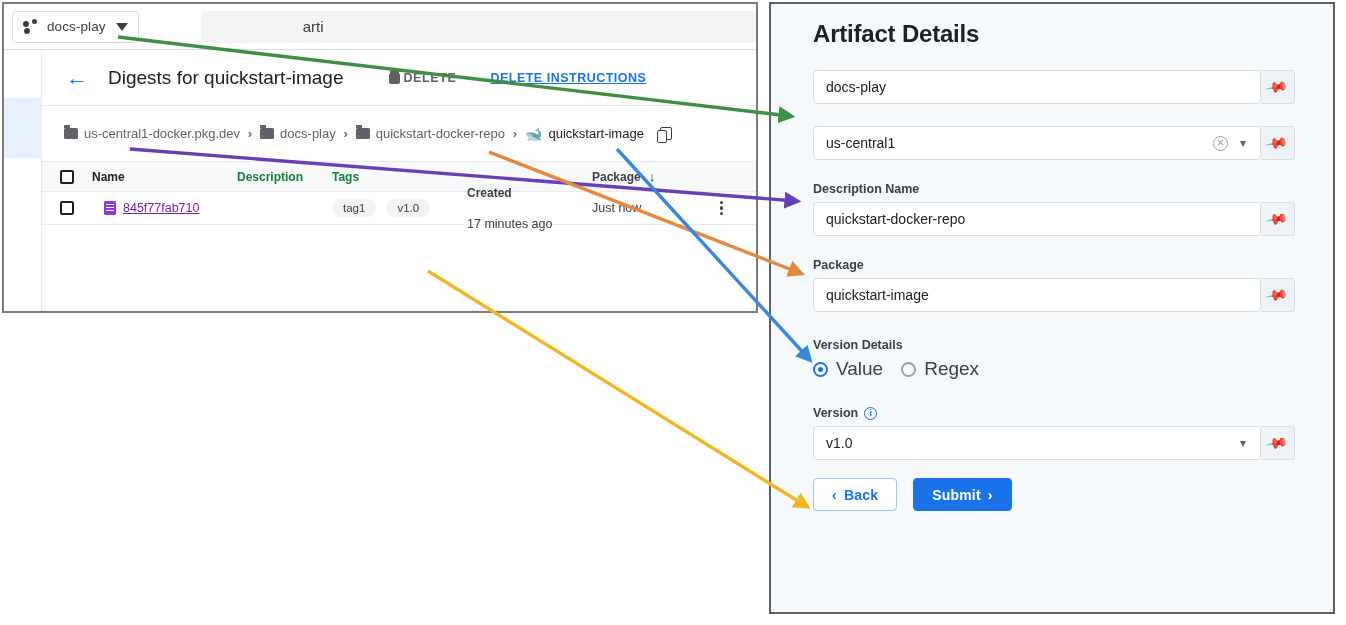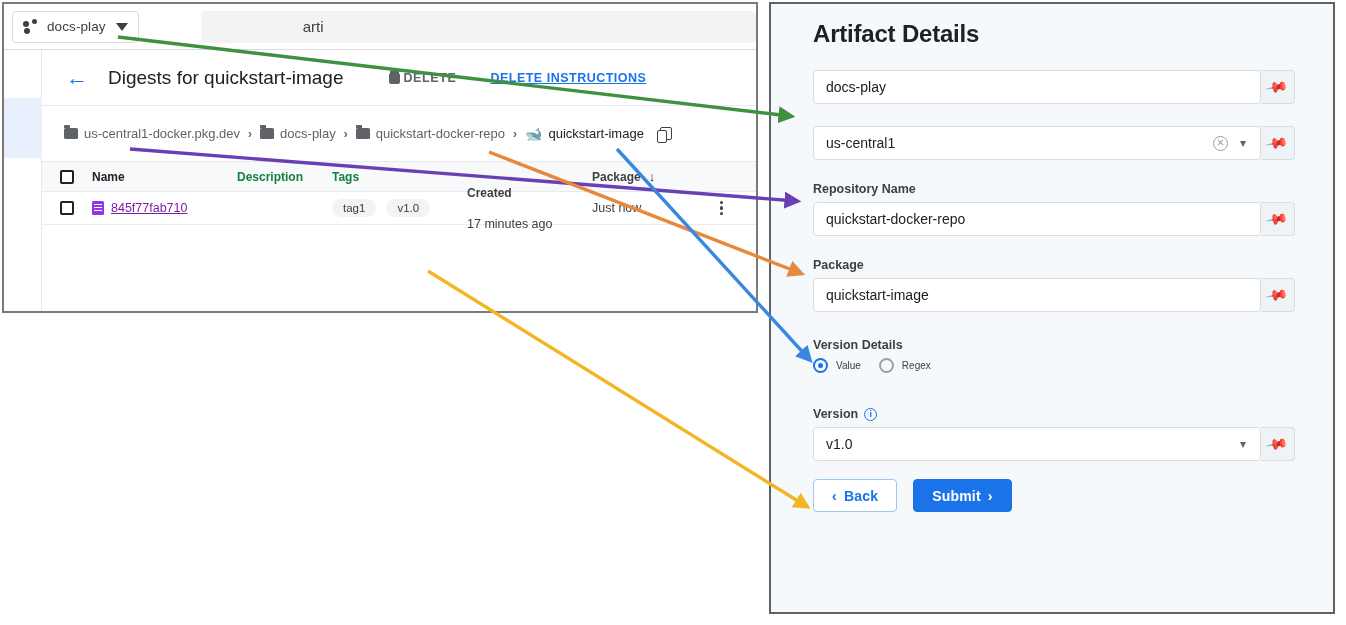--- a/index.html
+++ b/index.html
@@ -104,21 +104,21 @@
   .c-chk{ width:50px; display:flex; justify-content:center; }
   .chk{ width:14px;height:14px;border:2px solid #202124; border-radius:2px; background:#fff;}
   .c-name{ width:145px;}
   .c-desc{ width:95px; color:#5f6368;}
   .c-tags{ width:135px; display:flex; align-items:center; gap:10px;}
   .c-created{ width:125px;margin-top:32px;}
   .c-updated{ width:110px; display:flex; align-items:center; gap:8px;}
   .c-kebab{ flex:1; display:flex; justify-content:center; padding-right:14px;}
   .tbl-head .c-desc,.tbl-head .c-created,.tbl-head .c-updated{color:#3c4043;}
   .tbl-head .c-desc,.tbl-head .c-tags{color:#15803d;}
-  .dlname{ display:flex; align-items:center; gap:7px;}
+  .dlname{ display:flex; align-items:center; gap:7px;margin-left:12px;}
   .doc-ic{ width:12px;height:14px;background:#9334e6;border-radius:1.5px;position:relative;flex:0 0 12px;}
   .doc-ic::after{content:"";position:absolute;left:2px;top:3px;width:8px;height:1.3px;background:#fff;box-shadow:0 3px 0 #fff,0 6px 0 #fff;}
   .dlname span{ color:#7b1fa2; text-decoration:underline;}
   .chip{
     background:#f1f3f4; border-radius:11px; padding:3px 11px; font-size:11.5px; color:#3c4043;
   }
   .sort-arrow{ font-size:13px; color:#202124; font-weight:700;}
   .kebab{ width:4px;height:16px;position:relative;}
   .kebab i{position:absolute;left:0;width:3.4px;height:3.4px;background:#3c4043;border-radius:50%;}
   .kebab i:nth-child(1){top:1px;} .kebab i:nth-child(2){top:6.3px;} .kebab i:nth-child(3){top:11.6px;}
@@ -147,21 +147,21 @@
   .clear-ic{ width:15px;height:15px;border:1.4px solid #9aa0a6;border-radius:50%; position:relative; margin-right:12px; flex:0 0 15px;}
   .clear-ic::before,.clear-ic::after{content:"";position:absolute;left:3px;top:5.8px;width:7px;height:1.4px;background:#9aa0a6;}
   .clear-ic::before{transform:rotate(45deg);} .clear-ic::after{transform:rotate(-45deg);}
   .chev{ color:#5f6368; font-size:12px; margin-right:2px; }
   .info-ic{
     width:13px;height:13px;border:1.3px solid #1a73e8;border-radius:50%;
     display:inline-flex;align-items:center;justify-content:center;
     font-size:9px;color:#1a73e8;font-weight:700; font-style:normal;
   }
   .radios{ display:flex; align-items:center; gap:18px; margin-top:4px;}
-  .radio{ display:flex; align-items:center; gap:8px; font-size:10px; color:#3c4043;}
+  .radio{ display:flex; align-items:center; gap:8px; font-size:19px; color:#3c4043;}
   .rdot{ width:15px;height:15px;border-radius:50%;border:2px solid #9aa0a6; position:relative; flex:0 0 15px;}
   .rdot.on{ border-color:#1a73e8; }
   .rdot.on::after{content:"";position:absolute;left:3px;top:3px;width:5px;height:5px;border-radius:50%;background:#1a73e8;}
   .btnrow{ display:flex; align-items:center; gap:16px; margin-top:18px;}
   .btn{
     height:33px; border-radius:4px; display:flex; align-items:center; justify-content:center;
     font-size:14px; font-weight:700; padding:0 18px; gap:7px; letter-spacing:.2px;
   }
   .btn-back{ background:#fff; border:1.5px solid #9ec6ef; color:#1a73e8;}
   .btn-submit{ background:#1a73e8; border:1.5px solid #1a73e8; color:#fff;}
@@ -302,21 +302,21 @@
             <span class="clear-ic"></span>
             <span class="chev">▾</span>
           </div>
           <div class="pin-btn">
               <span class="pin">📌</span>
             </div>
         </div>
       </div>
 
       <div class="fgroup" style="margin-bottom:22px;">
-        <div class="flabel">Repository Name</div>
+        <div class="flabel">Description Name</div>
         <div class="fctl">
           <div class="finput">
             <span class="val">quickstart-docker-repo</span>
           </div>
           <div class="pin-btn">
               <span class="pin">📌</span>
             </div>
         </div>
       </div>
 
@@ -325,21 +325,21 @@
         <div class="fctl">
           <div class="finput">
             <span class="val">quickstart-image</span>
           </div>
           <div class="pin-btn">
               <span class="pin">📌</span>
             </div>
         </div>
       </div>
 
-      <div class="fgroup" style="margin-bottom:34px;">
+      <div class="fgroup" style="margin-bottom:26px;">
         <div class="flabel">Version Details</div>
         <div class="radios">
           <label class="radio">
             <span class="rdot on"></span>
             <span>Value</span>
           </label>
           <label class="radio">
             <span class="rdot"></span>
             <span>Regex</span>
           </label>

